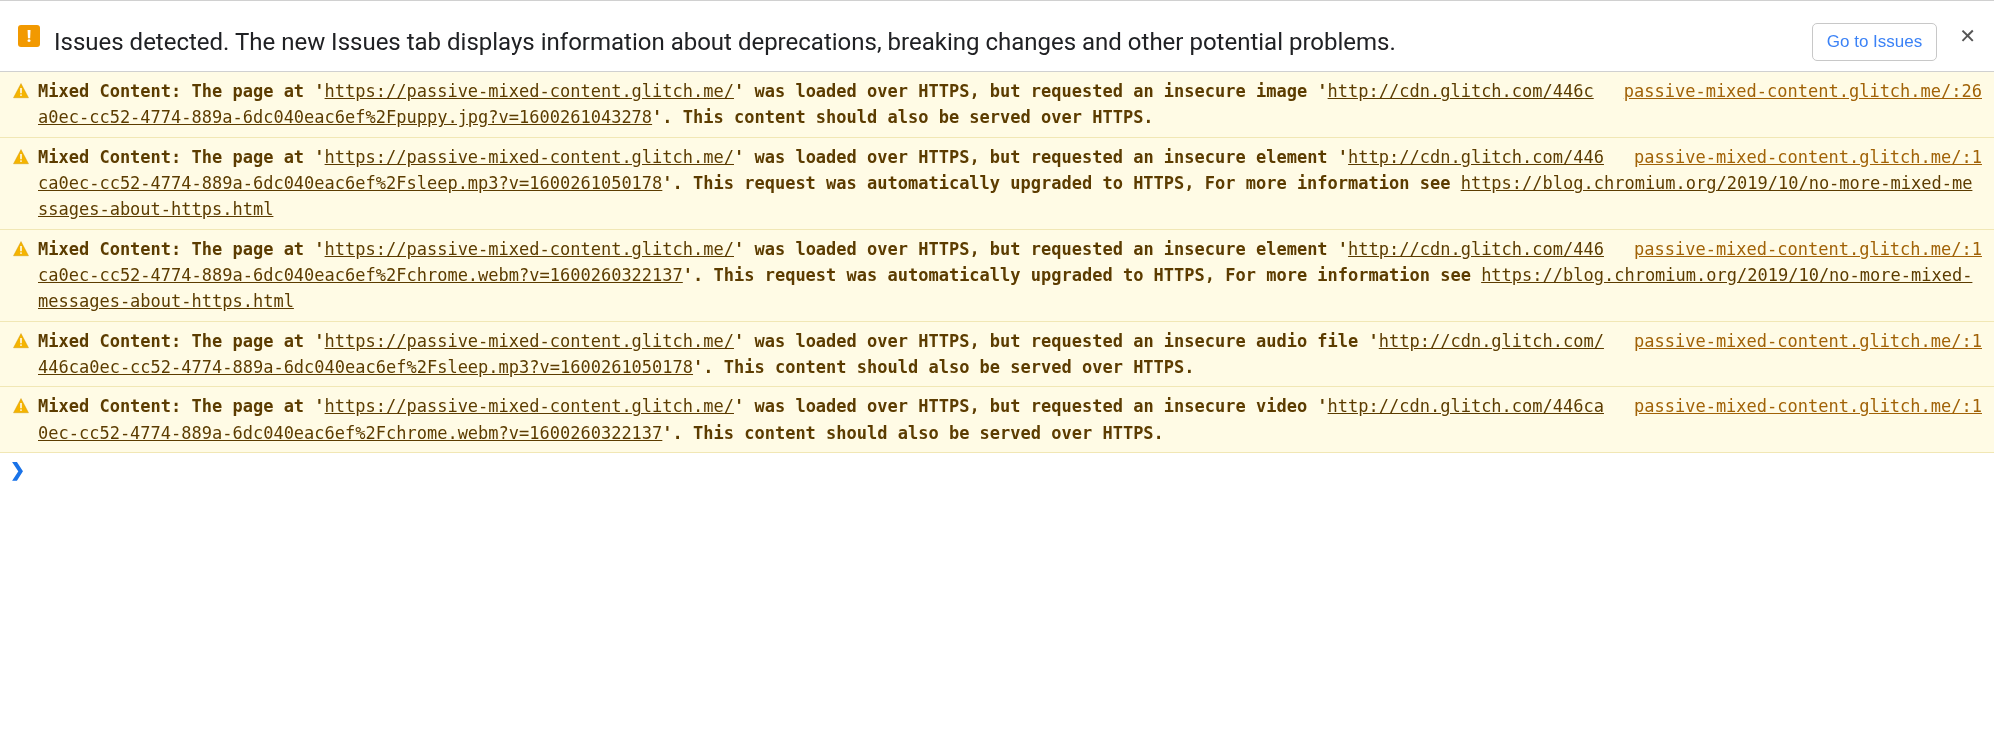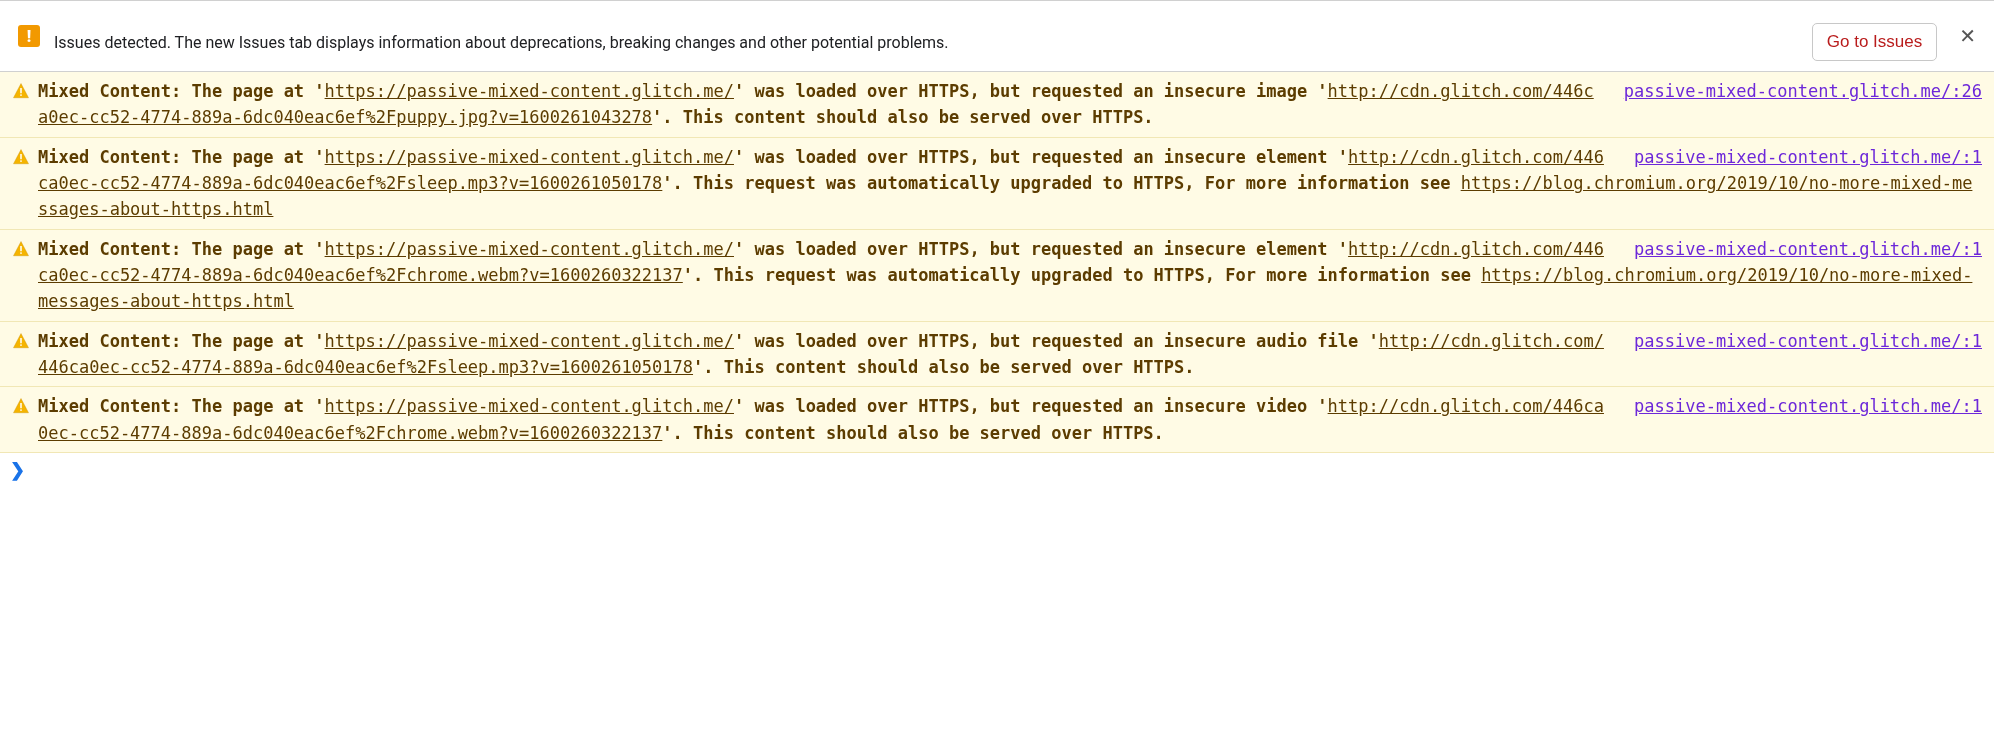--- a/index.html
+++ b/index.html
@@ -24,31 +24,31 @@
     background: #f29900;
     border-radius: 3px;
     display: flex; align-items: center; justify-content: center;
     color: #fff;
     font-weight: 900;
     font-size: 16px;
     flex: 0 0 auto;
   }
   .issues-banner .banner-text {
     flex: 1 1 auto;
-    font-size: 16px;
+    font-size: 24px;
     color: #202124;
     margin-top: 12px;
   }
   .issues-banner .go-button {
     border: 1px solid #c8c8c8;
     border-radius: 5px;
     padding: 8px 14px;
     background: #fff;
     font-size: 17px;
-    color: #b91c1c;
+    color: #3b82f6;
     cursor: pointer;
     flex: 0 0 auto;
     margin-top: 12px;
   }
   .issues-banner .close-x {
     font-size: 20px;
     color: #555;
     padding: 4px 8px;
     cursor: pointer;
     flex: 0 0 auto;
@@ -72,21 +72,21 @@
     font-family: Menlo, Consolas, "Lucida Console", monospace;
     font-size: 17px;
     line-height: 1.55;
     color: #5c3c00;
     word-break: break-all;
   }
   .msg-wrap .source-link {
     float: right;
     margin-left: 30px;
     text-decoration: underline;
-    color: #6d28d9;
+    color: #a16207;
     cursor: pointer;
     white-space: nowrap;
   }
   .msg-wrap .msg-text { display: inline; font-weight: bold; }
   .msg-wrap .u {
     text-decoration: underline;
     cursor: pointer;
   }
   .prompt-row {
     padding: 6px 10px;

